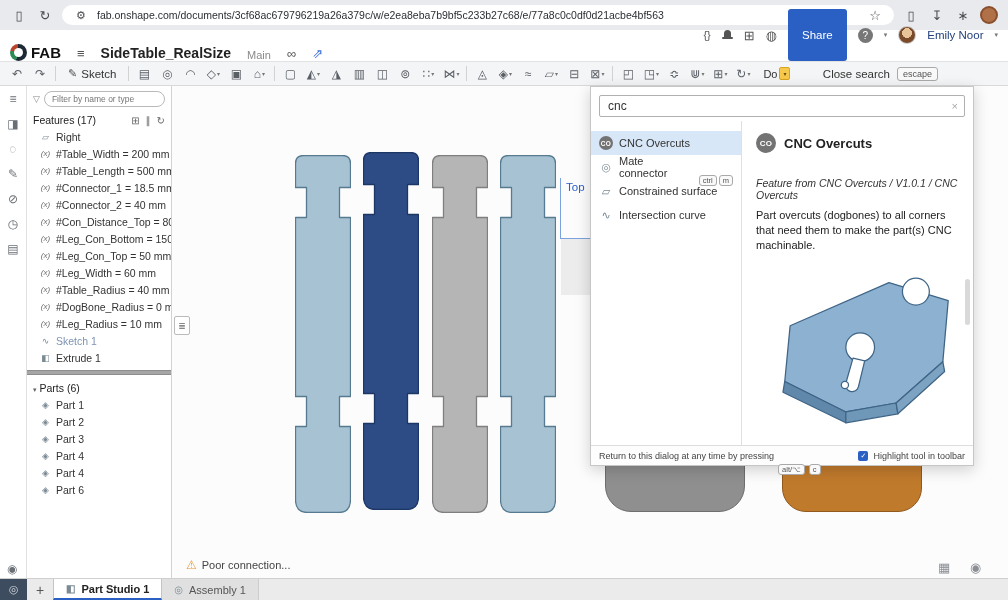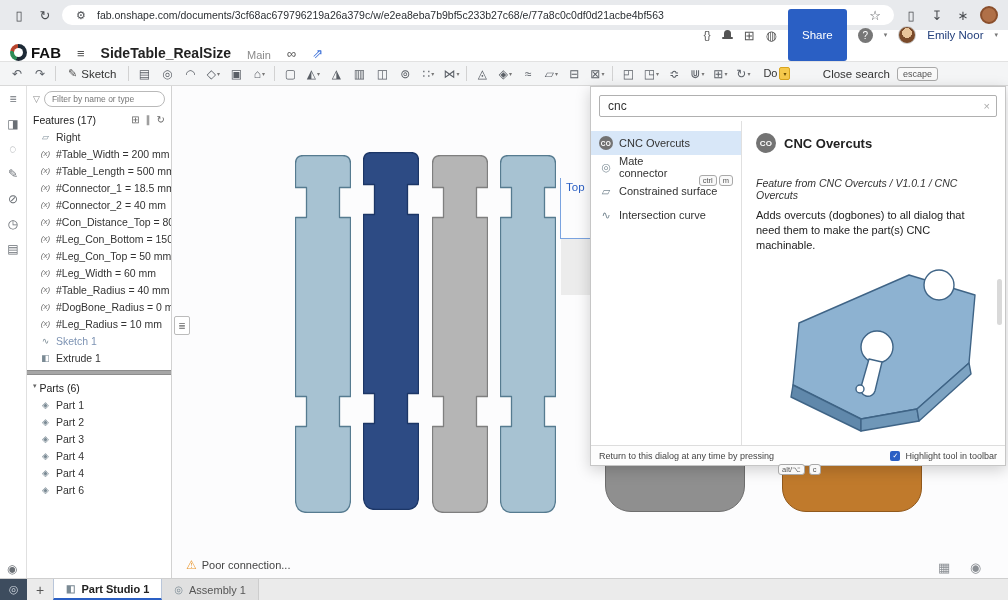--- a/index.html
+++ b/index.html
@@ -33,39 +33,39 @@
   .user-avatar{width:18px;height:18px;border-radius:50%;background:radial-gradient(circle at 50% 38%,#e8c49a 0 38%,#7a4a2a 39% 100%);border:1px solid #ccc;cursor:pointer;}
   .user-name{font-size:11.5px;color:#24407c;cursor:pointer;}
 
   
   .toolbar{left:0;top:62px;width:1008px;height:24px;background:#f4f5f6;border-bottom:1px solid #d9d9d9;display:flex;align-items:center;gap:1px;padding:0 6px;}
   .tool{height:20px;min-width:22px;display:flex;align-items:center;justify-content:center;border-radius:3px;cursor:pointer;color:#5a5f66;font-size:12px;}
   .tool .caret{font-size:6px;margin-left:1px;color:#777;}
   .sketch-btn{display:flex;align-items:center;gap:4px;padding:0 8px;height:20px;font-size:11.5px;color:#333;cursor:pointer;}
   .sketch-btn .pen{color:#555;font-size:11px;}
   .tsep{width:1px;height:15px;background:#d2d2d2;margin:0 3px;flex:none;}
-  .do-group{display:flex;align-items:flex-start;gap:2px;margin-left:8px;cursor:pointer;}
+  .do-group{display:flex;align-items:center;gap:2px;margin-left:8px;cursor:pointer;}
   .do-label{font-size:11px;color:#333;}
   .do-caret{background:#f6c94c;border:1px solid #d9a41f;border-radius:2px;font-size:6px;color:#6b4d00;padding:2px 3px;}
   .close-search{margin-left:auto;display:flex;align-items:center;gap:7px;padding-right:64px;}
   .close-search .cs-label{font-size:11.5px;color:#333;cursor:pointer;}
   .key-badge{border:1px solid #a9a9a9;border-radius:3px;background:#f9f9f9;font-size:9px;padding:1px 5px;color:#555;white-space:nowrap;}
   .key-badge.sm{font-size:7.5px;padding:0 3px;margin-top:27px;}
 
   
   .rail{left:0;top:86px;width:27px;height:492px;background:#fff;border-right:1px solid #e0e0e0;display:flex;flex-direction:column;align-items:center;padding-top:6px;gap:11px;}
   .rail-icon{color:#6a6f75;font-size:12px;cursor:pointer;}
   .rail-bottom{position:absolute;left:7px;top:562px;color:#6a6f75;font-size:12px;cursor:pointer;}
 
   
   .fpanel{left:27px;top:86px;width:145px;height:492px;background:#fff;border-right:1px solid #d2d2d2;display:flex;flex-direction:column;font-size:10.5px;}
   .filter-row{display:flex;align-items:center;gap:4px;padding:5px 6px 4px 6px;}
   .funnel{color:#888;font-size:9px;}
   .filter-input{flex:1;border:1px solid #b9b9b9;border-radius:9px;height:16px;font-size:8.5px;padding:0 7px;color:#333;font-family:inherit;outline:none;min-width:0;}
-  .fheader{display:flex;align-items:flex-start;padding:3px 6px 2px 6px;color:#222;}
+  .fheader{display:flex;align-items:flex-end;padding:3px 6px 2px 6px;color:#222;}
   .fheader .sp{flex:1;}
   .fh-icon{font-size:10px;color:#666;margin-left:6px;cursor:pointer;}
   .fitem{display:flex;align-items:center;gap:4px;height:17px;padding:0 3px 0 12px;cursor:pointer;white-space:nowrap;overflow:hidden;color:#333;}
   .ficon{color:#7a8a94;font-size:9px;width:13px;flex:none;text-align:center;}
   .var-icon{font-style:italic;font-size:8px;color:#6d6d6d;width:13px;flex:none;text-align:center;}
   .fitem.sketch{color:#7d93b3;}
   .rollback{height:5px;background:#a6a6a6;border-top:1px solid #8d8d8d;border-bottom:1px solid #8d8d8d;margin:4px 0;cursor:row-resize;}
   .parts-caret{font-size:7px;color:#666;margin-right:3px;}
 
   
@@ -81,21 +81,21 @@
   .plane-label{position:absolute;left:394px;top:95px;color:#2a5fc4;font-size:11.5px;cursor:pointer;}
   .blob{position:absolute;border:1.3px solid;}
   .blob.gray{left:433px;top:346px;width:140px;height:80px;border-radius:26px;background:#8f8f8f;border-color:#6e6e6e;}
   .blob.orange{left:610px;top:354px;width:140px;height:72px;border-radius:24px;background:#c07a2c;border-color:#91591c;}
   .flyout-btn{position:absolute;left:2px;top:230px;width:16px;height:19px;background:#fff;border:1px solid #bbb;border-radius:2px;display:flex;align-items:center;justify-content:center;font-size:9px;color:#666;cursor:pointer;}
   .conn{position:absolute;left:14px;top:472px;display:flex;align-items:center;gap:5px;font-size:11px;color:#444;}
   .warn{color:#e8962e;font-size:12px;}
   .cv-icon{position:absolute;color:#8b8f94;font-size:13px;cursor:pointer;}
 
   
-  .dialog{left:590px;top:86px;width:416px;height:380px;background:#fff;border:1px solid #c6c6c6;box-shadow:0 4px 14px rgba(0,0,0,.18);}
+  .dialog{left:590px;top:86px;width:384px;height:380px;background:#fff;border:1px solid #c6c6c6;box-shadow:0 4px 14px rgba(0,0,0,.18);}
   .search-row{position:relative;padding:8px 8px 4px 8px;}
   .search-input{width:100%;height:22px;border:1px solid #b0b0b0;border-radius:2px;font-size:12px;padding:0 22px 0 8px;color:#333;font-family:inherit;outline:none;}
   .clear-x{position:absolute;right:15px;top:13px;color:#aaa;font-size:11px;cursor:pointer;}
   .dlg-body{display:flex;height:326px;}
   .result-list{width:150px;flex:none;padding-top:10px;}
   .result{display:flex;align-items:center;gap:6px;height:24px;padding:0 8px;font-size:11px;color:#333;cursor:pointer;}
   .result.selected{background:#d8e7f8;}
   .co-badge{width:14px;height:14px;flex:none;background:#737373;color:#fff;border-radius:10px;font-size:6.5px;font-weight:bold;display:inline-flex;align-items:center;justify-content:center;letter-spacing:.3px;}
   .co-badge.lg{width:20px;height:20px;font-size:8px;}
   .r-icon{color:#7a8a94;font-size:11px;width:14px;flex:none;text-align:center;}
@@ -444,21 +444,21 @@
         <span class="r-icon">∿</span>
         <span class="r-label">Intersection curve</span>
       </div>
     </div>
     <div class="detail">
       <div class="d-head">
         <span class="co-badge lg">CO</span>
         <span class="d-title">CNC Overcuts</span>
       </div>
       <div class="d-meta">Feature from CNC Overcuts / V1.0.1 / CNC Overcuts</div>
-      <div class="d-desc">Adds overcuts (dogbones) to all dialog that need them to make the part(s) CNC machinable.</div>
+      <div class="d-desc">Part overcuts (dogbones) to all corners that need them to make the part(s) CNC machinable.</div>
       <div class="d-image">
         <svg width="226" height="178" viewBox="0 0 226 178">
           <g stroke="#3f6486" stroke-width="1.4" stroke-linejoin="round">
             <path d="M38,62 L148,14 L214,34 L208,102 L156,148 L100,158 L32,124 Z" fill="#8db2d1"></path>
             <path d="M32,124 L100,158 L100,170 L30,136 Z" fill="#6088ab"></path>
             <path d="M100,158 L156,148 L158,160 L100,170 Z" fill="#6f97b8"></path>
             <path d="M156,148 L208,102 L210,113 L158,160 Z" fill="#7da3c2"></path>
             <circle cx="178" cy="24" r="15" fill="#ffffff"></circle>
             <circle cx="116" cy="86" r="16" fill="#ffffff"></circle>
             <path d="M108,98 L100,126 A7,7 0 0 0 114,130 L121,101 Z" fill="#ffffff"></path>

